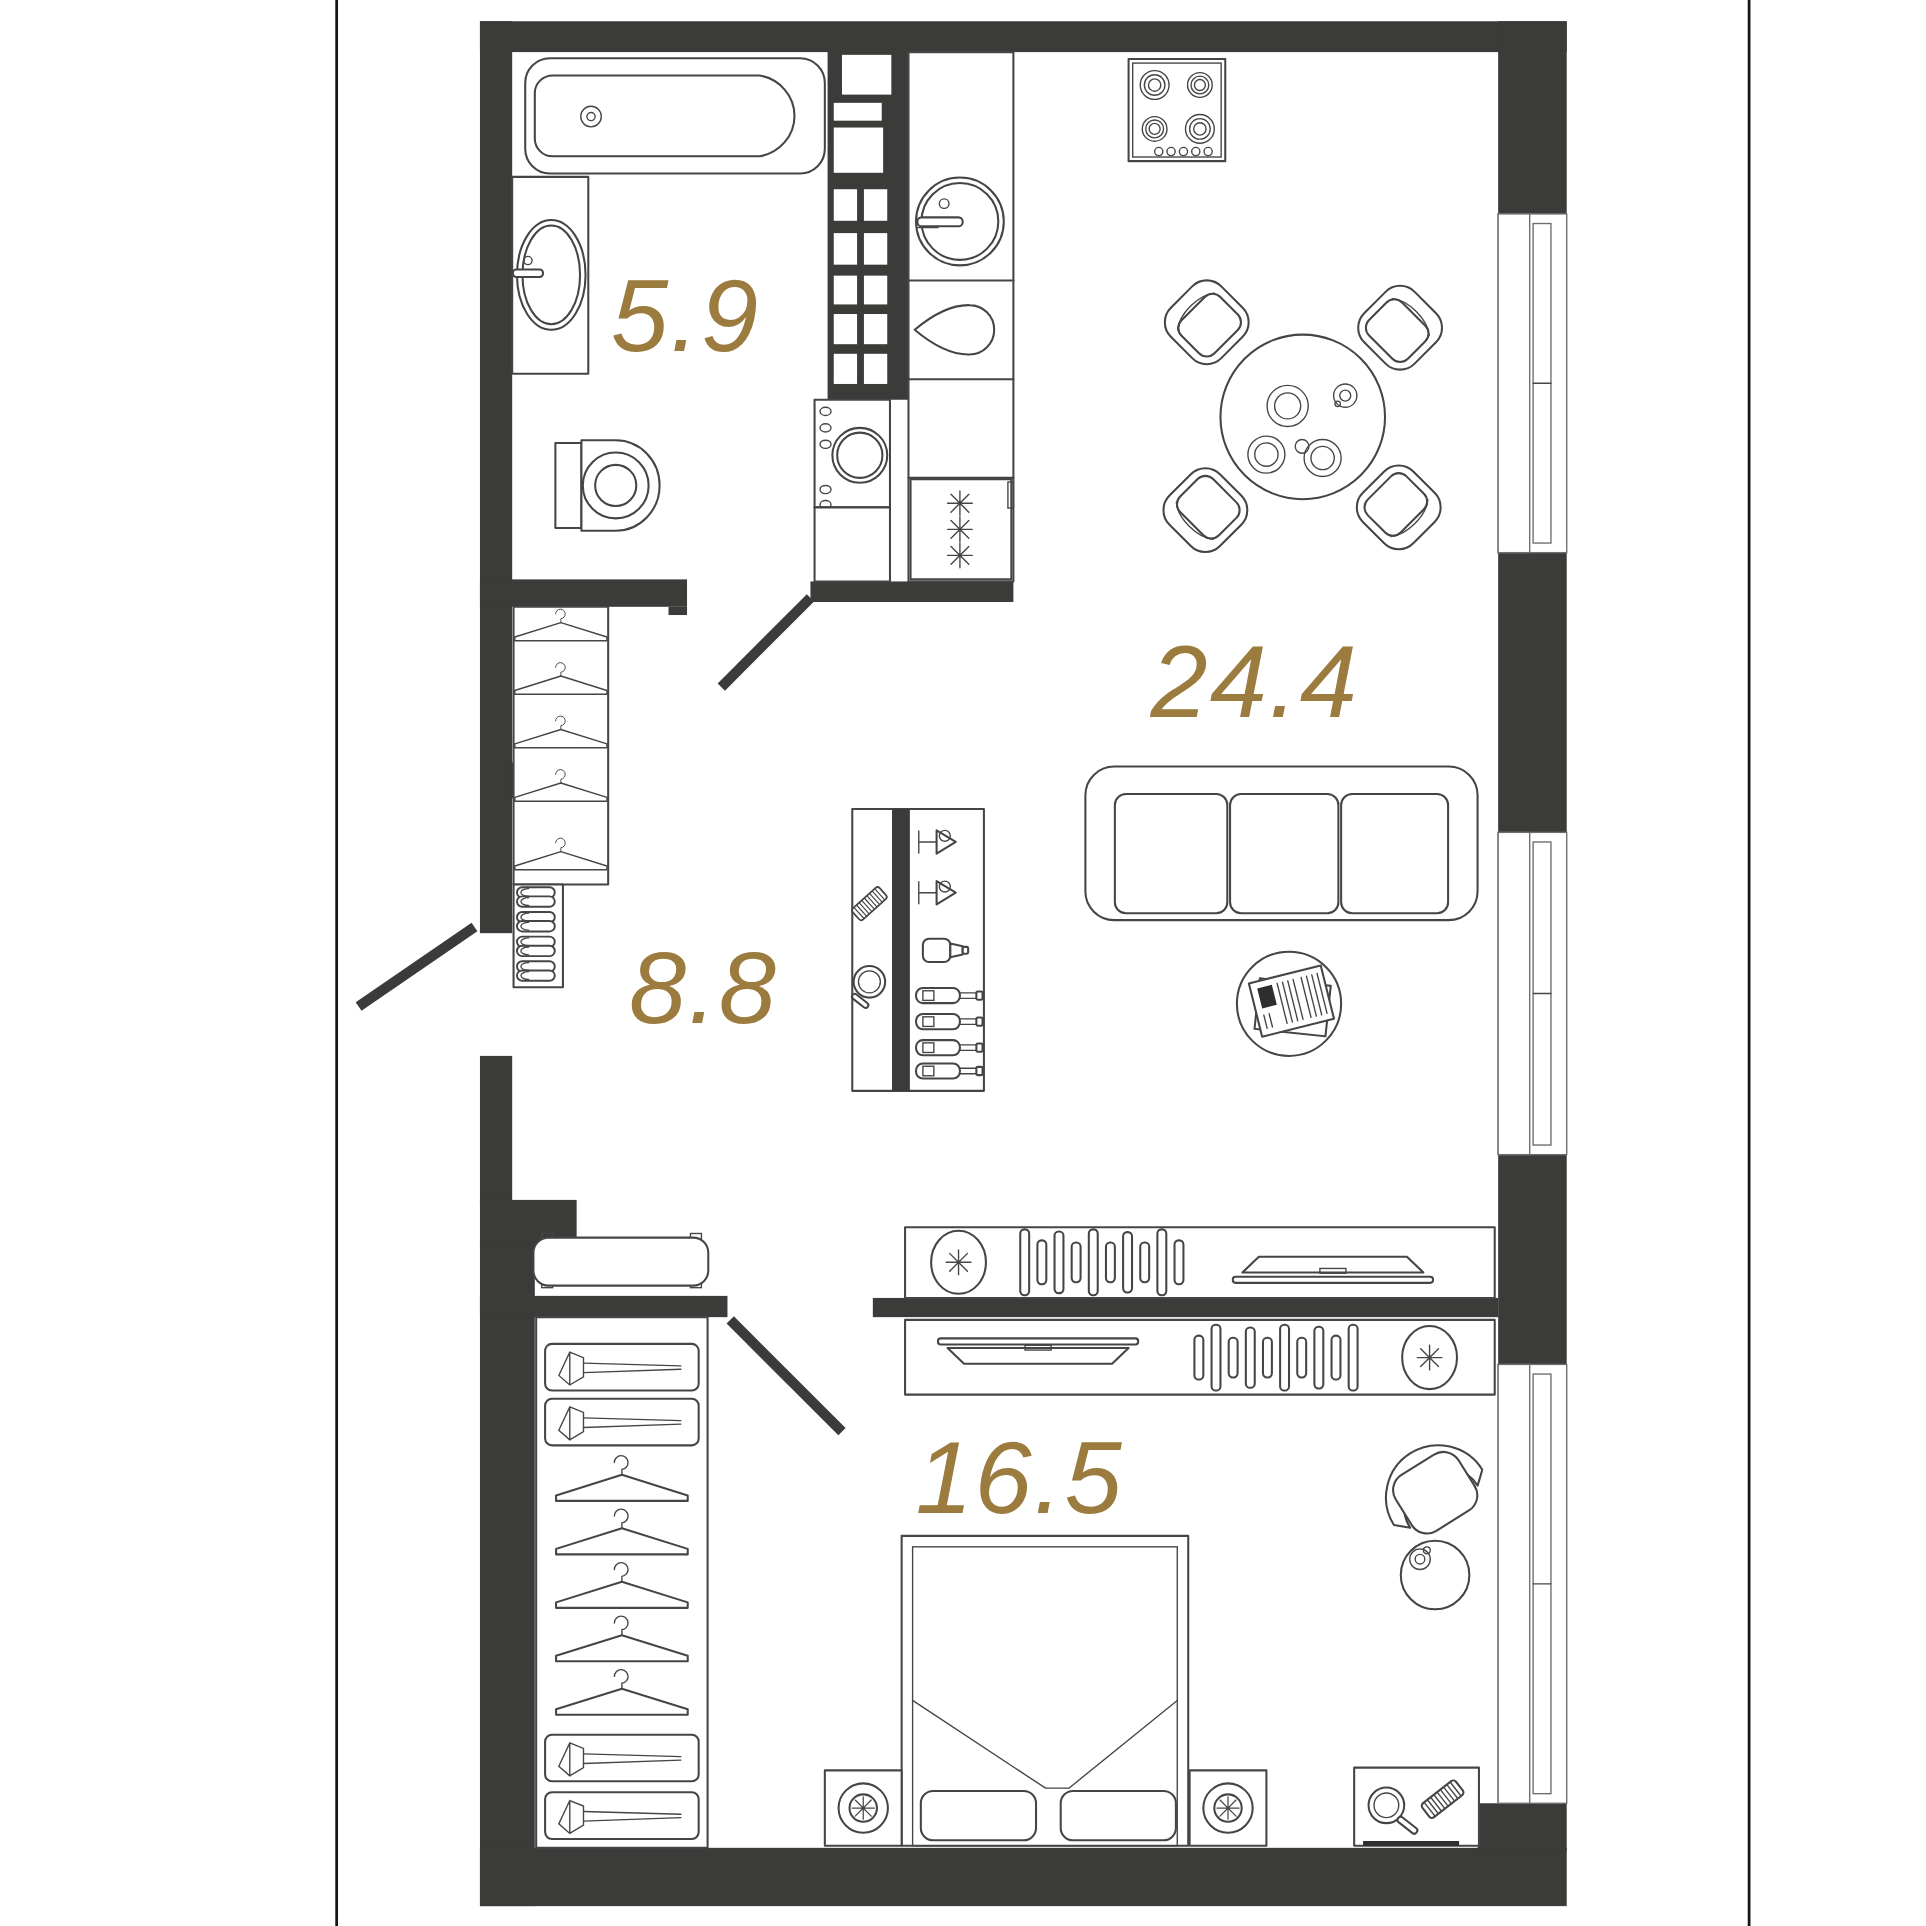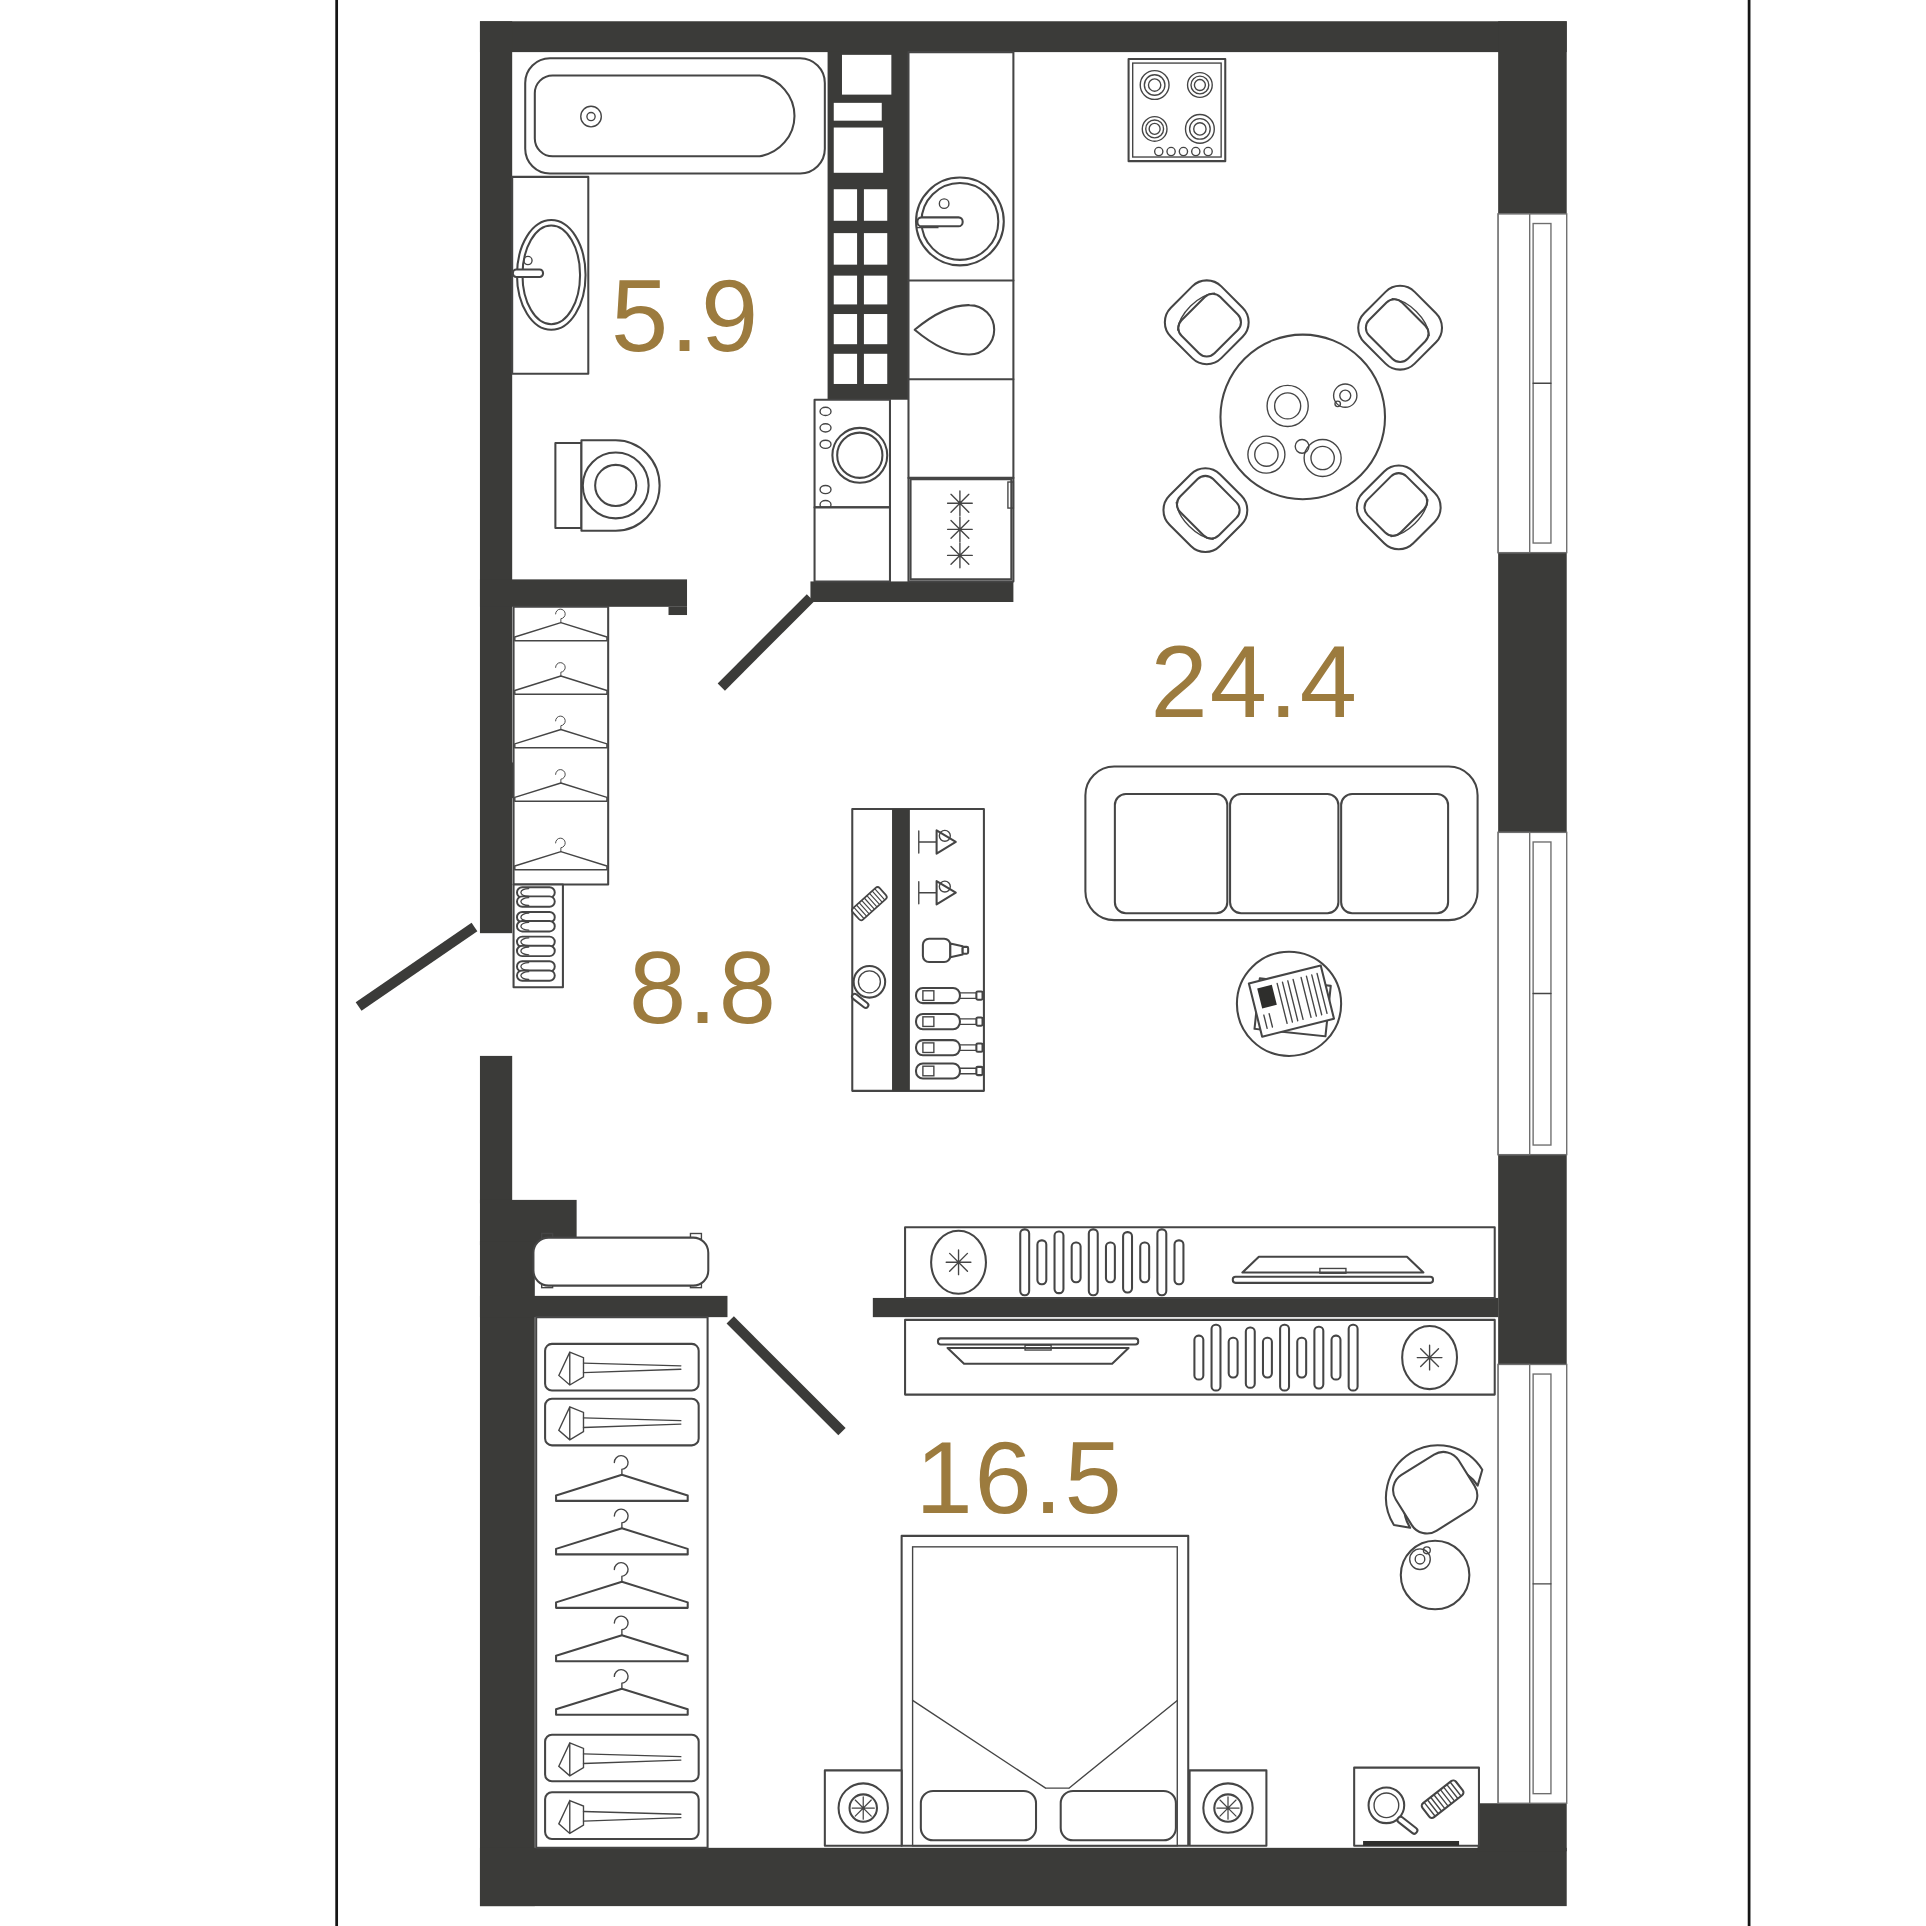--- a/index.html
+++ b/index.html
@@ -1,16 +1,16 @@
 <!DOCTYPE html>
 <html style="--wall: #3b3b39; --line: #454545; --label: #9c7b3e; --background: #ffffff;font-size:11px"><head>
 <meta charset="utf-8">
 <style>
   html,body{margin:0;padding:0;background:#fff;}
-  .plan-wrap{width:1712px;height:1926px;position:relative;background:var(--background,#fff);}
+  .plan-wrap{width:1712px;height:1926px;position:relative;background:var(--background,#fff);font-style:italic;}
   svg{display:block;}
   .wall{fill:var(--wall,#3b3b39);stroke:none;}
   .ln{stroke:var(--line,#454545);stroke-width:3;fill:none;stroke-linejoin:round;stroke-linecap:round;}
   .lnf{stroke:var(--line,#454545);stroke-width:3;fill:#fff;stroke-linejoin:round;}
   .lnt{stroke:var(--line,#454545);stroke-width:2;fill:none;stroke-linecap:round;}
   .thin{stroke:#6e6e6e;stroke-width:2;fill:#fff;}
   .cell{fill:#fff;}
   .swing{stroke:var(--wall,#3b3b39);stroke-width:15;stroke-linecap:butt;fill:none;}
   .dark{fill:#2e2e2c;}
   .area-label{font-family:"Liberation Sans","DejaVu Sans",sans-serif;font-weight:300;

